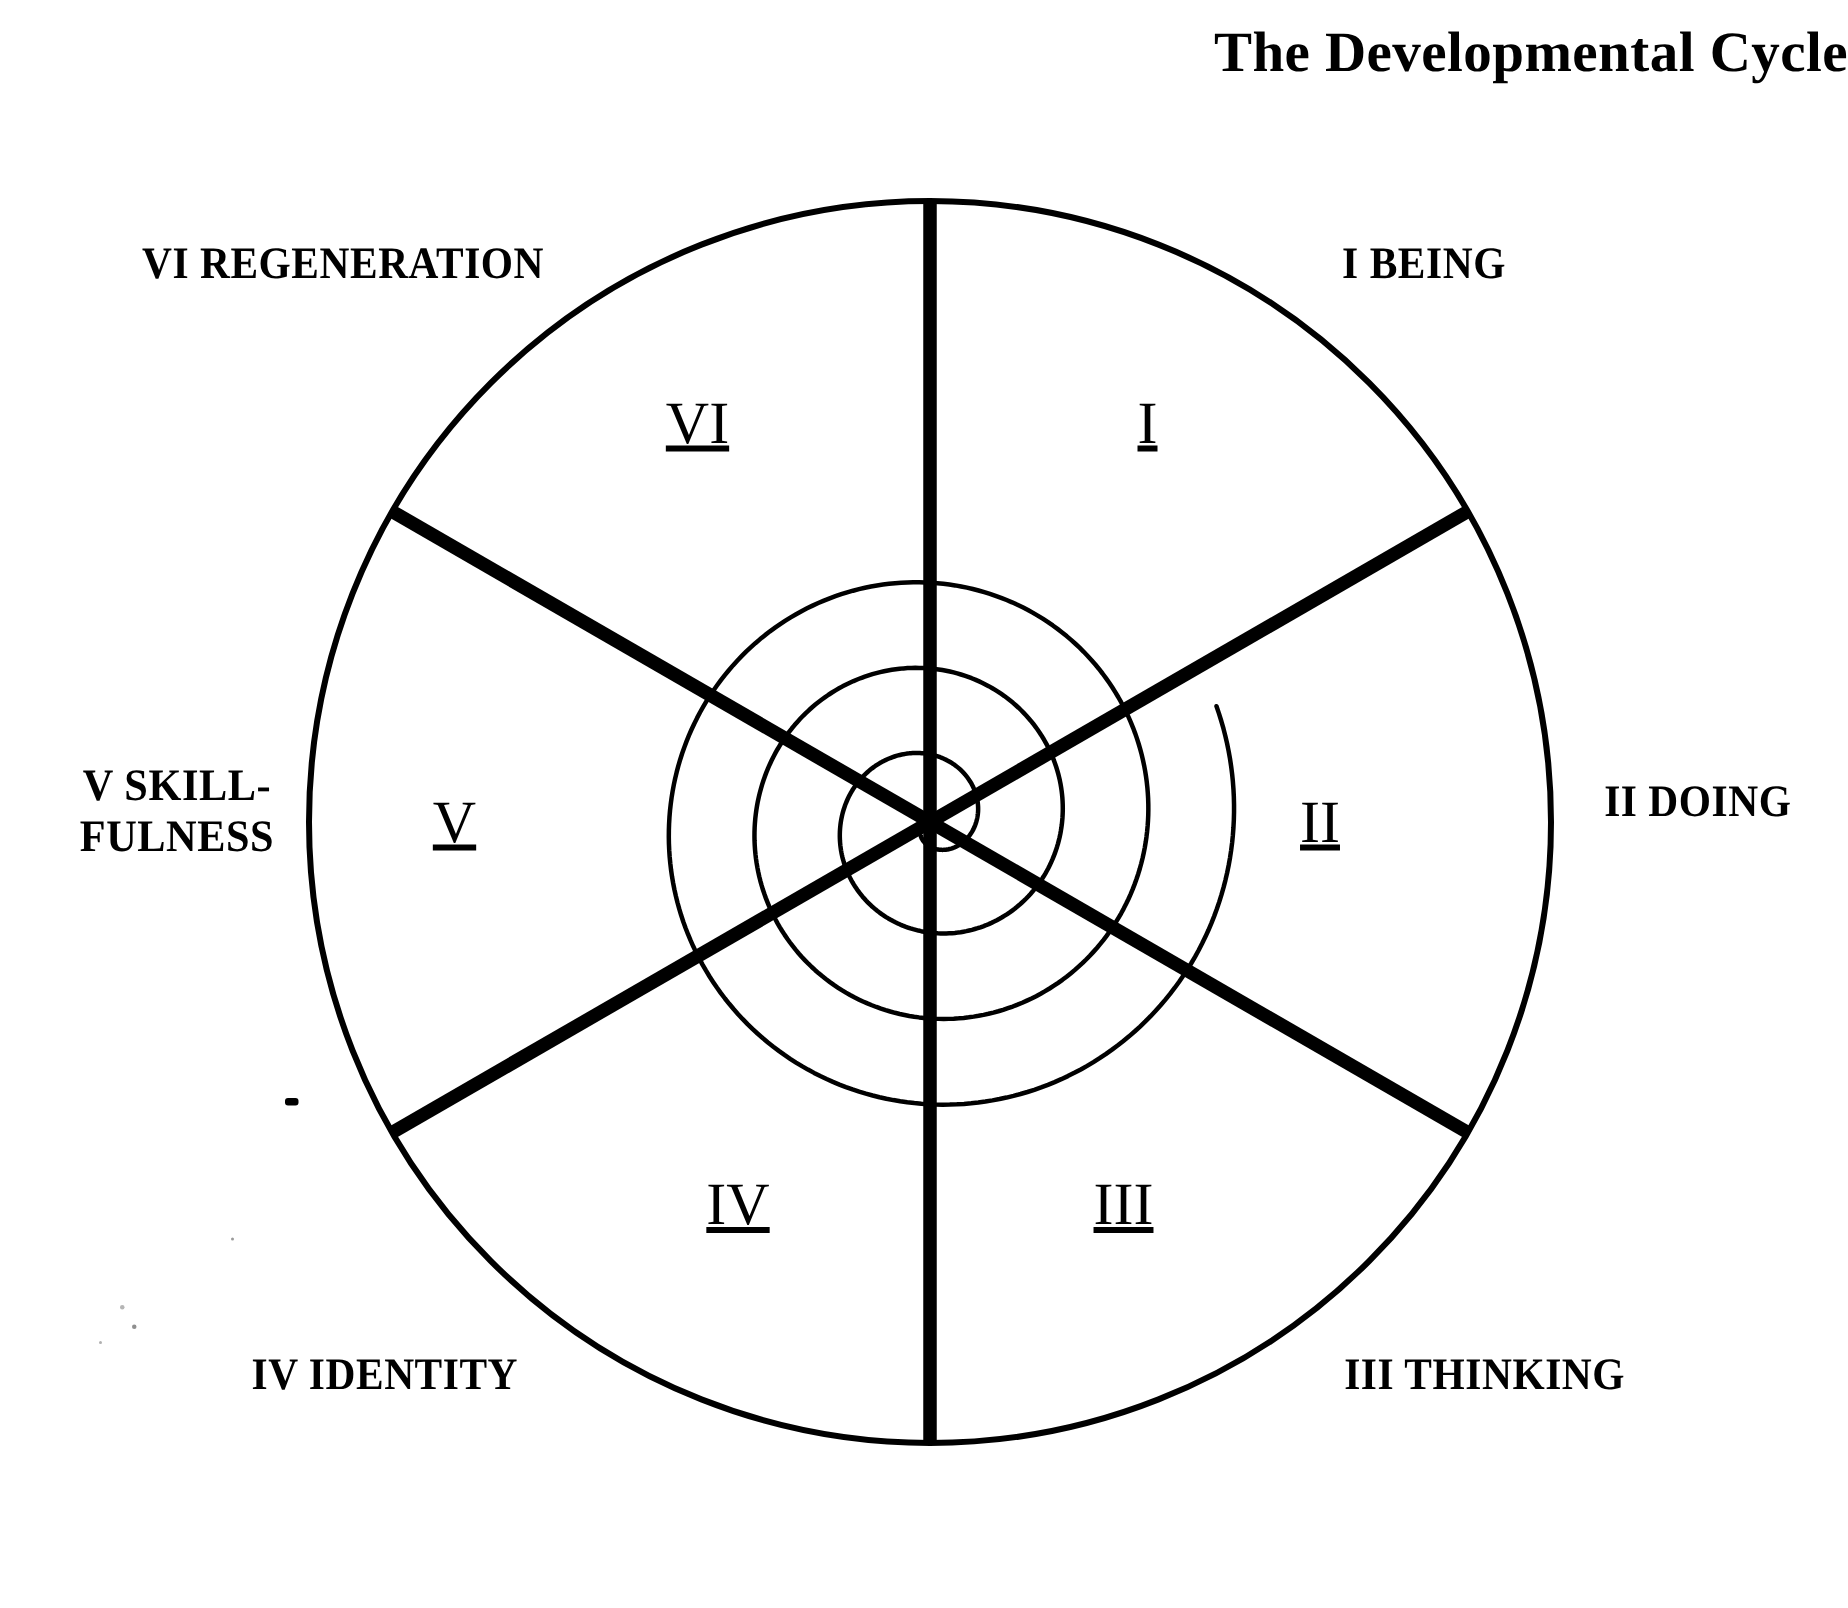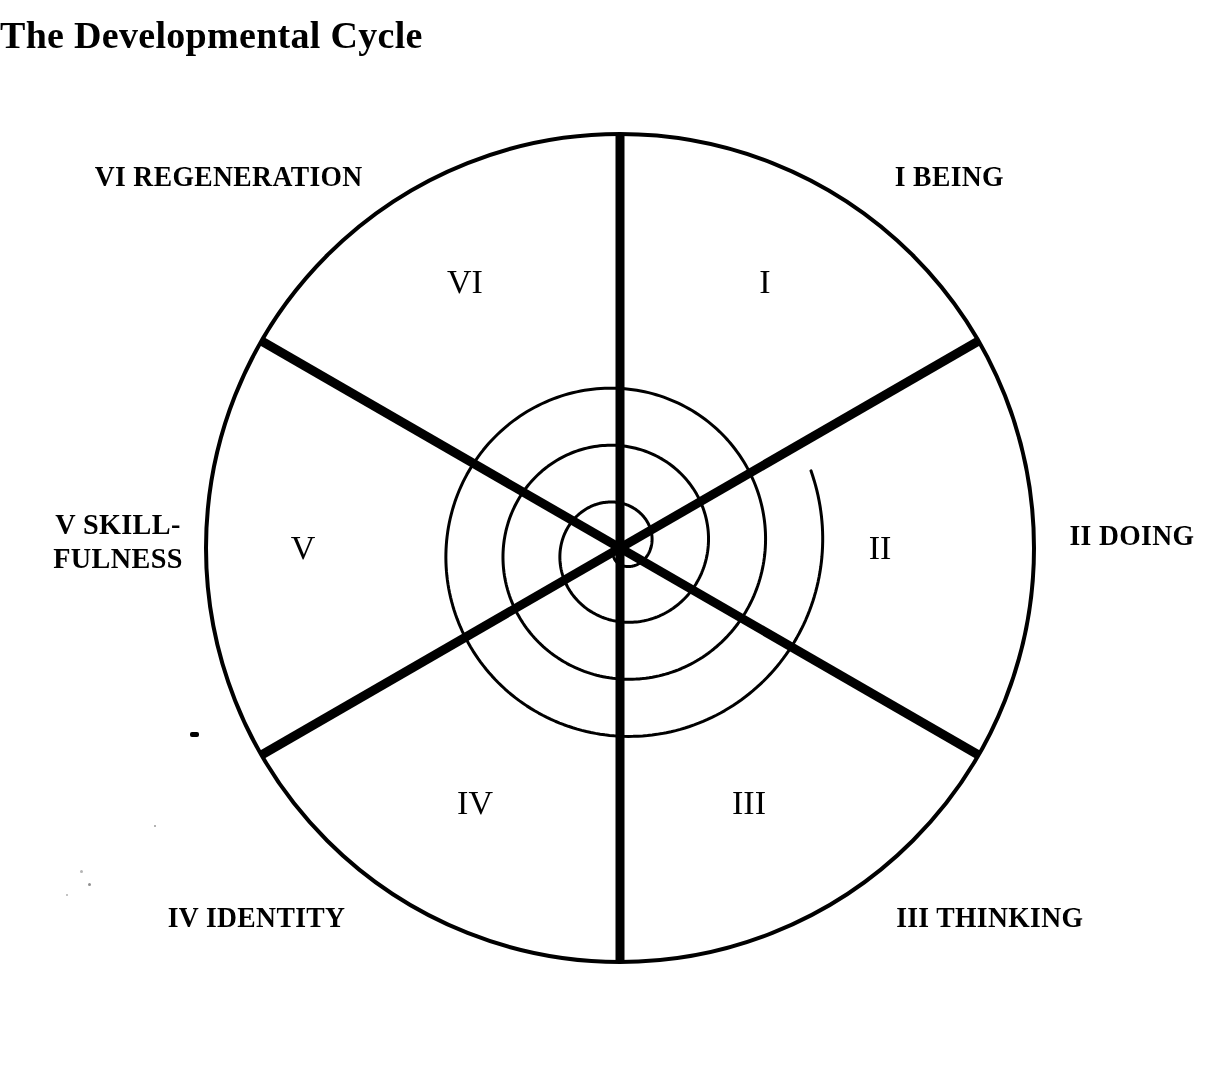--- a/index.html
+++ b/index.html
@@ -33,21 +33,21 @@
     height: 1072px;
     display: block;
   }
 
   
   .title {
     position: absolute;
     left: 0;
     top: 16px;
     width: 1232px;
-    text-align: left;
+    text-align: right;
     font-family: "Liberation Serif", "DejaVu Serif", serif;
     font-weight: bold;
     font-size: 38px;
     letter-spacing: 0.3px;
     line-height: 1.05;
     white-space: nowrap;
   }
 
   
   .outer-label {
@@ -70,31 +70,32 @@
   .ol-doing      { left: 1064px; top: 518px; }
   .ol-skill      { left: 48px;   top: 507px; width: 140px; text-align: center; }
   .ol-identity   { left: 160px;  top: 900px; }
   .ol-thinking   { left: 888px;  top: 900px; }
 
   
   .sector-numeral {
     position: absolute;
     font-family: "Liberation Serif", "DejaVu Serif", serif;
     font-weight: normal;
-    font-size: 34px;
+    font-size: 40px;
     line-height: 1;
     white-space: nowrap;
     transform: translate(-50%, -50%);
+    text-decoration: underline;
   }
   .sn-i   { left: 765px; top: 282px; }
   .sn-vi  { left: 465px; top: 282px; }
   .sn-ii  { left: 880px; top: 548px; }
   .sn-v   { left: 303px; top: 548px; }
   .sn-iii { left: 749px; top: 803px; }
-  .sn-iv  { left: 475px; top: 803px; }
+  .sn-iv  { left: 492px; top: 803px; }
 
   
   .speck {
     position: absolute;
     background: #2b2b2b;
     border-radius: 50%;
   }
   .speck-a { left: 190px; top: 732px; width: 9px;  height: 5px;  border-radius: 2px; background:#000; }
   .speck-b { left: 154px; top: 825px; width: 2px;  height: 2px;  background:#9a9a9a; }
   .speck-c { left: 80px;  top: 870px; width: 3px;  height: 3px;  background:#b5b5b5; }

